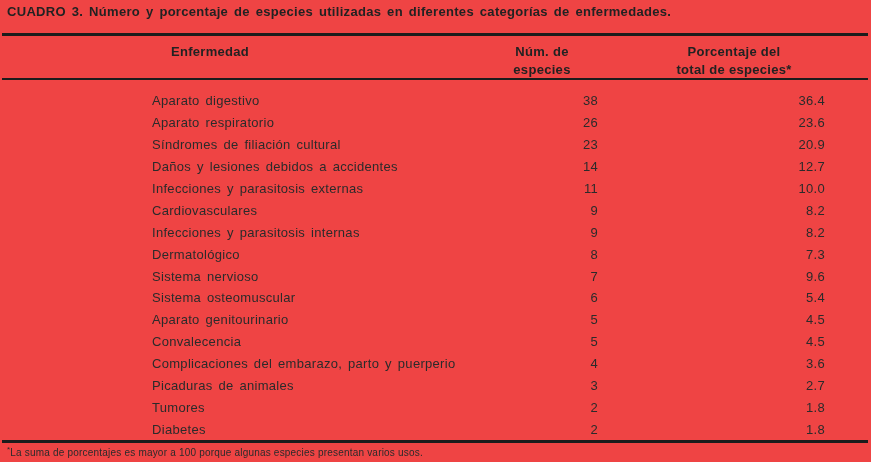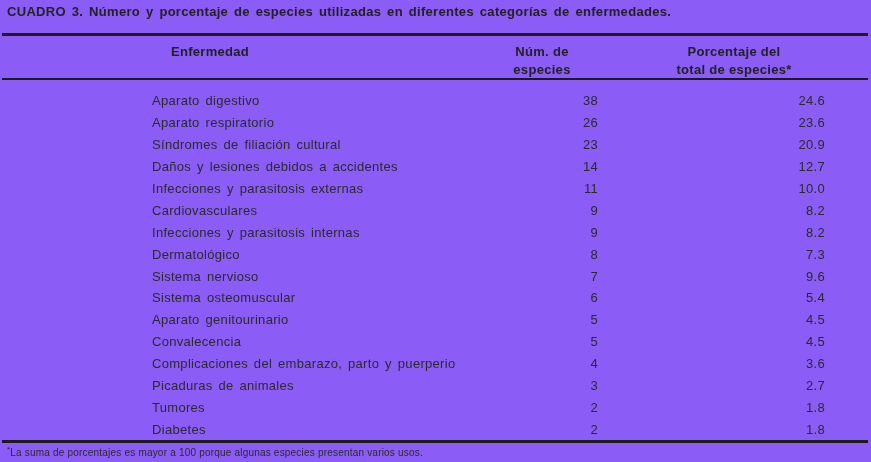--- a/index.html
+++ b/index.html
@@ -1,21 +1,21 @@
 <!DOCTYPE html>
 <html><head>
 <meta charset="utf-8">
 <style>
   html, body { margin: 0; padding: 0; }
   body { background: #e8e8e8; }
   .page {
     position: relative;
     width: 871px;
     height: 462px;
-    background: #8b5cf6;
+    background: #ef4444;
     font-family: "Liberation Sans", "DejaVu Sans", sans-serif;
     color: #2b2b2b;
     overflow: hidden;
   }
   .caption {
     position: absolute;
     left: 7px;
     top: 4px;
     font-size: 13px;
     font-weight: bold;
@@ -108,21 +108,21 @@
       <div>total de especies*</div>
     </div>
   </div>
 
   <div class="rule rule-mid"></div>
 
   <div class="tbody">
       <div class="row">
         <div class="cell cell-name">Aparato digestivo</div>
         <div class="cell cell-num">38</div>
-        <div class="cell cell-pct">24.6</div>
+        <div class="cell cell-pct">36.4</div>
       </div>
       <div class="row">
         <div class="cell cell-name">Aparato respiratorio</div>
         <div class="cell cell-num">26</div>
         <div class="cell cell-pct">23.6</div>
       </div>
       <div class="row">
         <div class="cell cell-name">Síndromes de filiación cultural</div>
         <div class="cell cell-num">23</div>
         <div class="cell cell-pct">20.9</div>

